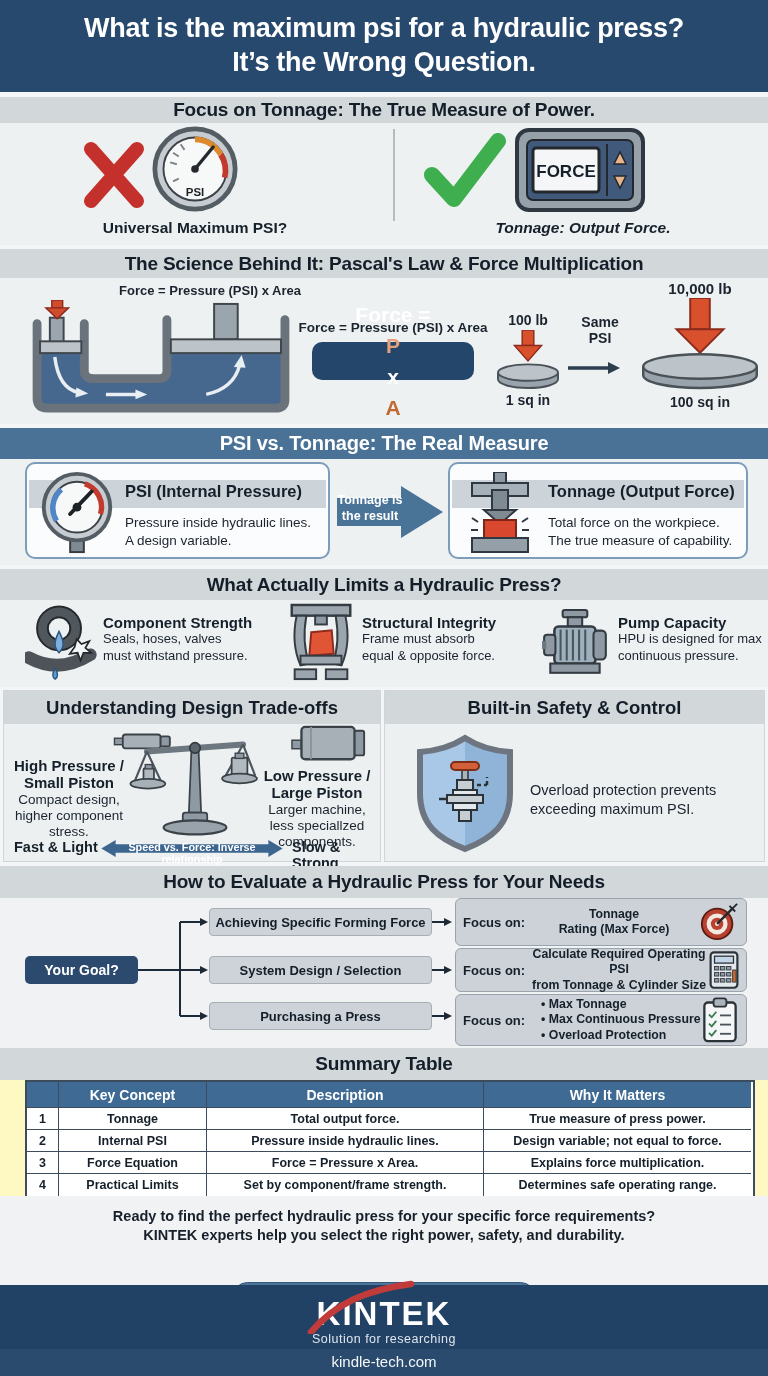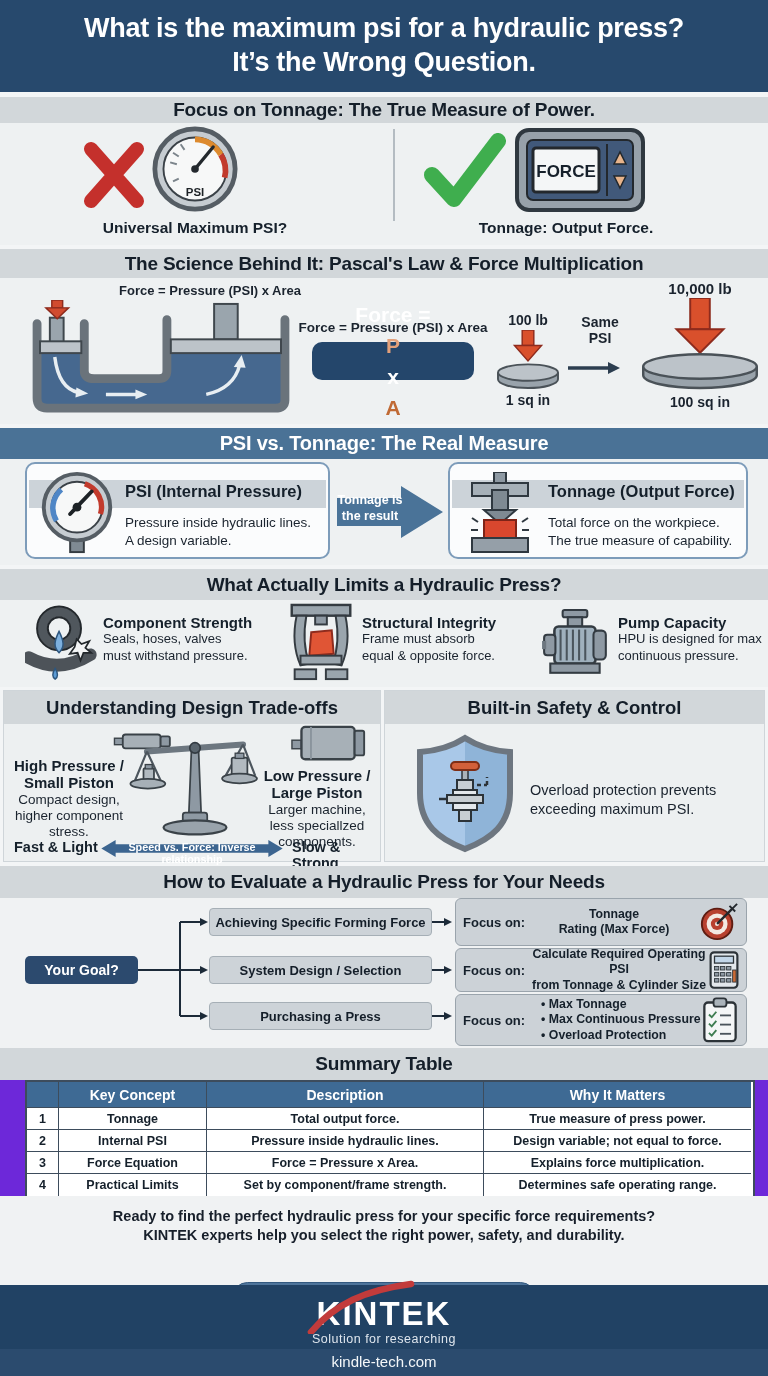--- a/index.html
+++ b/index.html
@@ -136,21 +136,21 @@
     <svg class="abs" style="left:515px;top:5px;" width="130" height="84" viewBox="0 0 130 84">
       <rect x="2" y="2" width="126" height="80" rx="12" fill="#97a1aa" stroke="#2f3840" stroke-width="4"></rect>
       <rect x="12" y="12" width="106" height="60" rx="6" fill="#41597a" stroke="#23282d" stroke-width="2"></rect>
       <rect x="18" y="20" width="66" height="44" rx="3" fill="#f4f6f7" stroke="#23282d" stroke-width="3"></rect>
       <text x="51" y="49" text-anchor="middle" font-size="17" font-weight="bold" fill="#16202b">FORCE</text>
       <line x1="92" y1="16" x2="92" y2="68" stroke="#23282d" stroke-width="2"></line>
       <polygon points="99,36 111,36 105,24" fill="#e8b48b" stroke="#23282d" stroke-width="1.5"></polygon>
       <polygon points="99,48 111,48 105,60" fill="#e8b48b" stroke="#23282d" stroke-width="1.5"></polygon>
     </svg>
     <div class="cap1" style="left:60px;top:96px;width:270px;">Universal Maximum PSI?</div>
-    <div class="cap1" style="left:431px;top:96px;width:270px;">Tonnage: Output Force.</div>
+    <div class="cap1" style="left:448px;top:96px;width:270px;font-style:italic;">Tonnage: Output Force.</div>
   </div>
 
   <div class="band" style="top:249px;height:29px;">
     <span>The Science Behind It: Pascal's Law &amp; Force Multiplication</span>
   </div>
   <div class="content" style="top:278px;height:146px;">
     <div class="sci-lbl" style="left:100px;top:5px;width:220px;">Force = Pressure (PSI) x Area</div>
     <svg class="abs" style="left:22px;top:22px;" width="278" height="120" viewBox="0 0 280 122">
       <path d="M14,48 L62,48 L62,80 L146,80 L146,54 L266,54 L266,102 Q266,110 256,110 L24,110 Q14,110 14,100 Z" fill="#46688f"></path>
       <path d="M14,24 L14,100 Q14,110 24,110 L256,110 Q266,110 266,102 L266,20" fill="none" stroke="#6a737b" stroke-width="9" stroke-linecap="round"></path>
@@ -449,21 +449,21 @@
             <line x1="20" y1="30" x2="32" y2="30"></line>
             <line x1="20" y1="40" x2="32" y2="40"></line>
         </g>
       </svg>
     </div>
   </div>
 
   <div class="band" style="top:1048px;height:32px;">
     <span>Summary Table</span>
   </div>
-  <div class="content" style="top:1080px;height:116px;background:#6d28d9;">
+  <div class="content" style="top:1080px;height:116px;background:#fef9c3;">
     <div class="sumtable">
       <div class="cell hcell"></div>
       <div class="cell hcell">Key Concept</div>
       <div class="cell hcell">Description</div>
       <div class="cell hcell">Why It Matters</div>
 
       <div class="cell">1</div>
       <div class="cell">Tonnage</div>
       <div class="cell">Total output force.</div>
       <div class="cell">True measure of press power.</div>

